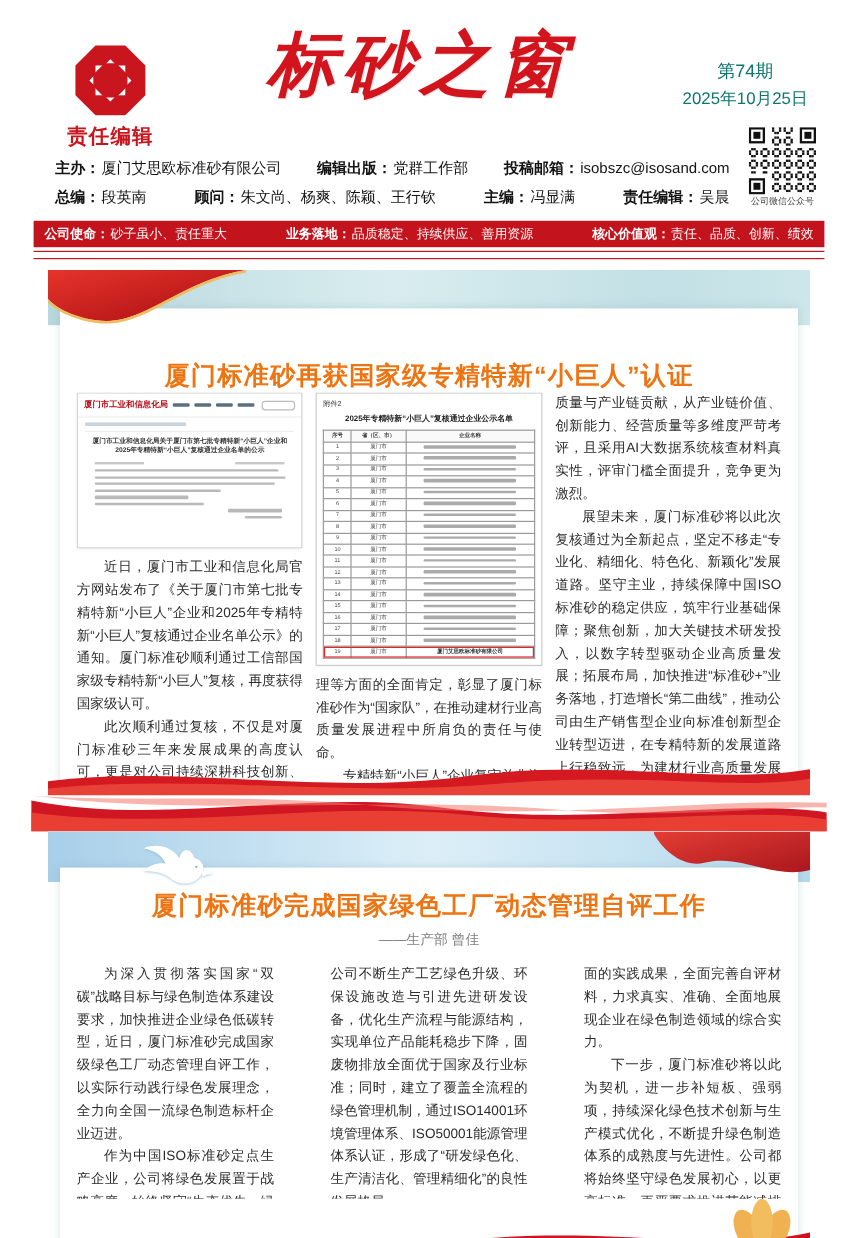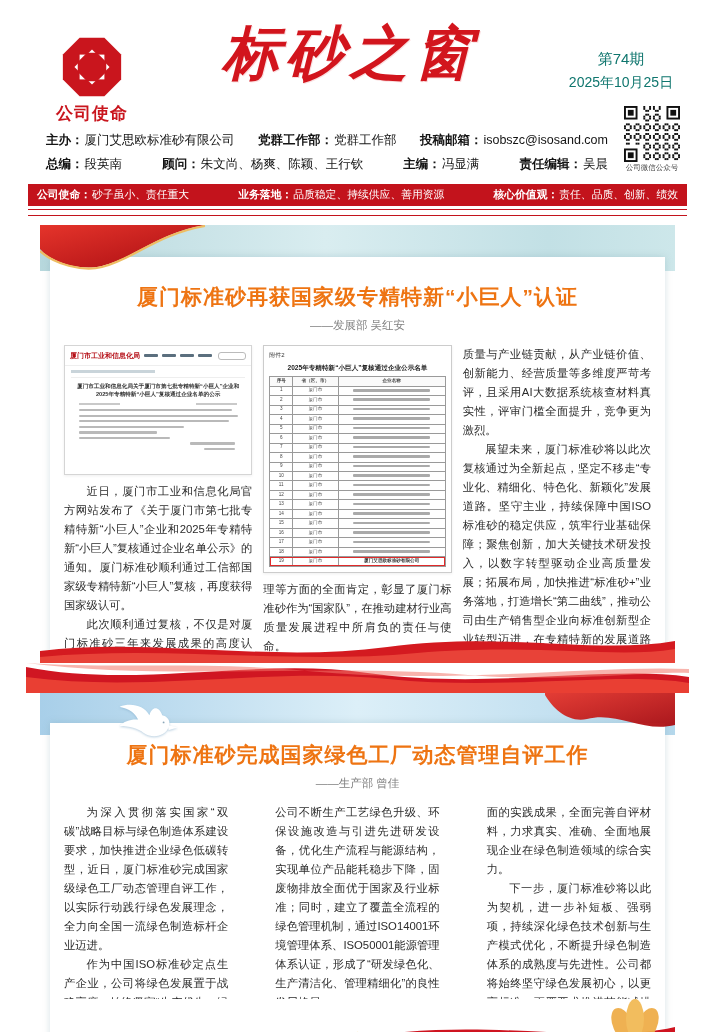--- a/index.html
+++ b/index.html
@@ -31,21 +31,21 @@
   
   .card{position:relative;margin:9px 40px 0;background:#fff;overflow:hidden;}
   .card1{height:438px;}
   .card2{height:364px;margin-top:0;}
   .sky{position:absolute;left:0;right:0;top:0;}
   .sky1{height:46px;background:linear-gradient(90deg,#b7d8dd,#d9edf0 45%,#c2e0e5 80%,#cde7ea);}
   .sky2{height:42px;background:linear-gradient(90deg,#a8cfe9,#dcefF8 50%,#b5d8ec);}
   .card .content{position:absolute;left:10px;right:10px;top:32px;bottom:0;background:#fff;
         box-shadow:0 0 7px rgba(110,150,160,.28);}
   .card2 .content{top:30px;}
-  .art-title{margin:0;padding-top:26px;text-align:center;font-size:21px;font-weight:800;color:#ee7412;letter-spacing:1px;}
+  .art-title{margin:0;padding-top:42px;text-align:center;font-size:21px;font-weight:800;color:#ee7412;letter-spacing:1px;}
   .card2 .art-title{padding-top:18px;}
   .byline{text-align:center;color:#808080;font-size:11.5px;margin:7px 0 12px;}
   .cols{display:flex;gap:11px;padding:0 14px;overflow:hidden;}
   .cols1{height:322px;}
   .cols2{height:196px;gap:47px;}
   .col{flex:1 1 0;min-width:0;font-size:11.3px;line-height:1.68;color:#2b2b2b;text-align:justify;}
   .col p{margin:0;}
   .col p.ind{text-indent:2em;}
   
   .ws{height:128px;border:1px solid #d5d5d5;background:#fff;margin-bottom:7px;overflow:hidden;box-shadow:0 1px 3px #0001;}
@@ -90,21 +90,21 @@
   <header class="masthead">
     <div class="logo-block">
       <svg width="62" height="62" viewBox="0 0 100 100">
         <polygon points="30,3 70,3 97,30 97,70 70,97 30,97 3,70 3,30" fill="#c9151d"></polygon>
         <g fill="#ffffff">
           <rect x="30" y="30" width="40" height="40"></rect>
           <rect x="30" y="30" width="40" height="40" transform="rotate(45 50 50)"></rect>
         </g>
         <polygon points="42,27 58,27 73,42 73,58 58,73 42,73 27,58 27,42" fill="#c9151d"></polygon>
       </svg>
-      <div class="logo-text">公司使命</div>
+      <div class="logo-text">责任编辑</div>
     </div>
     <h1 class="mast-title">标砂之窗</h1>
     <div class="issue-block">
       <div class="issue-no">第74期</div>
       <div class="issue-date">2025年10月25日</div>
     </div>
     <div class="qr-wrap">
       <svg id="qr" viewBox="0 0 29 29">
           <rect x="0" y="0" width="29" height="29" fill="#ffffff"></rect>
           <rect x="0" y="0" width="7" height="7" fill="#111"></rect>
@@ -307,21 +307,21 @@
           <rect x="28" y="20" width="1" height="1" fill="#111"></rect>
           <rect x="28" y="21" width="1" height="1" fill="#111"></rect>
           <rect x="28" y="25" width="1" height="1" fill="#111"></rect>
           <rect x="28" y="26" width="1" height="1" fill="#111"></rect>
         </svg>
       <div class="qr-caption">公司微信公众号</div>
     </div>
     <div class="info-rows">
       <div class="info-row">
           <span class="pair"><b>主办：</b>厦门艾思欧标准砂有限公司</span>
-          <span class="pair"><b>党群工作部：</b>党群工作部</span>
+          <span class="pair"><b>编辑出版：</b>党群工作部</span>
           <span class="pair"><b>投稿邮箱：</b>isobszc@isosand.com</span>
         </div>
       <div class="info-row">
           <span class="pair"><b>总编：</b>段英南</span>
           <span class="pair"><b>顾问：</b>朱文尚、杨爽、陈颖、王行钦</span>
           <span class="pair"><b>主编：</b>冯显满</span>
           <span class="pair"><b>责任编辑：</b>吴晨</span>
         </div>
     </div>
   </header>
@@ -340,21 +340,20 @@
           <linearGradient id="rg1" x1="0" y1="0" x2="1" y2="1">
         <stop offset="0" stop-color="#e5342b"></stop>
             <stop offset="1" stop-color="#a90d12"></stop>
           </linearGradient>
         </defs>
       <path d="M0,0 H165 C118,8 92,34 62,41 C40,46 12,38 0,24 Z" fill="url(#rg1)"></path>
       <path d="M165,1 C118,9 92,35 62,42 C42,47 14,39 0,26" fill="none" stroke="#eebd62" stroke-width="2.2"></path>
     </svg>
     <div class="content">
       <h2 class="art-title">厦门标准砂再获国家级专精特新“小巨人”认证</h2>
-      <div class="byline">——发展部 吴红安</div>
       <div class="cols cols1">
         <div class="col">
           <div class="ws">
             <div class="ws-head">
               <span class="ws-site">厦门市工业和信息化局</span>
               <span class="nb"></span>
                 <span class="nb"></span>
                 <span class="nb"></span>
                 <span class="nb"></span>
               <span class="ws-search"></span>

